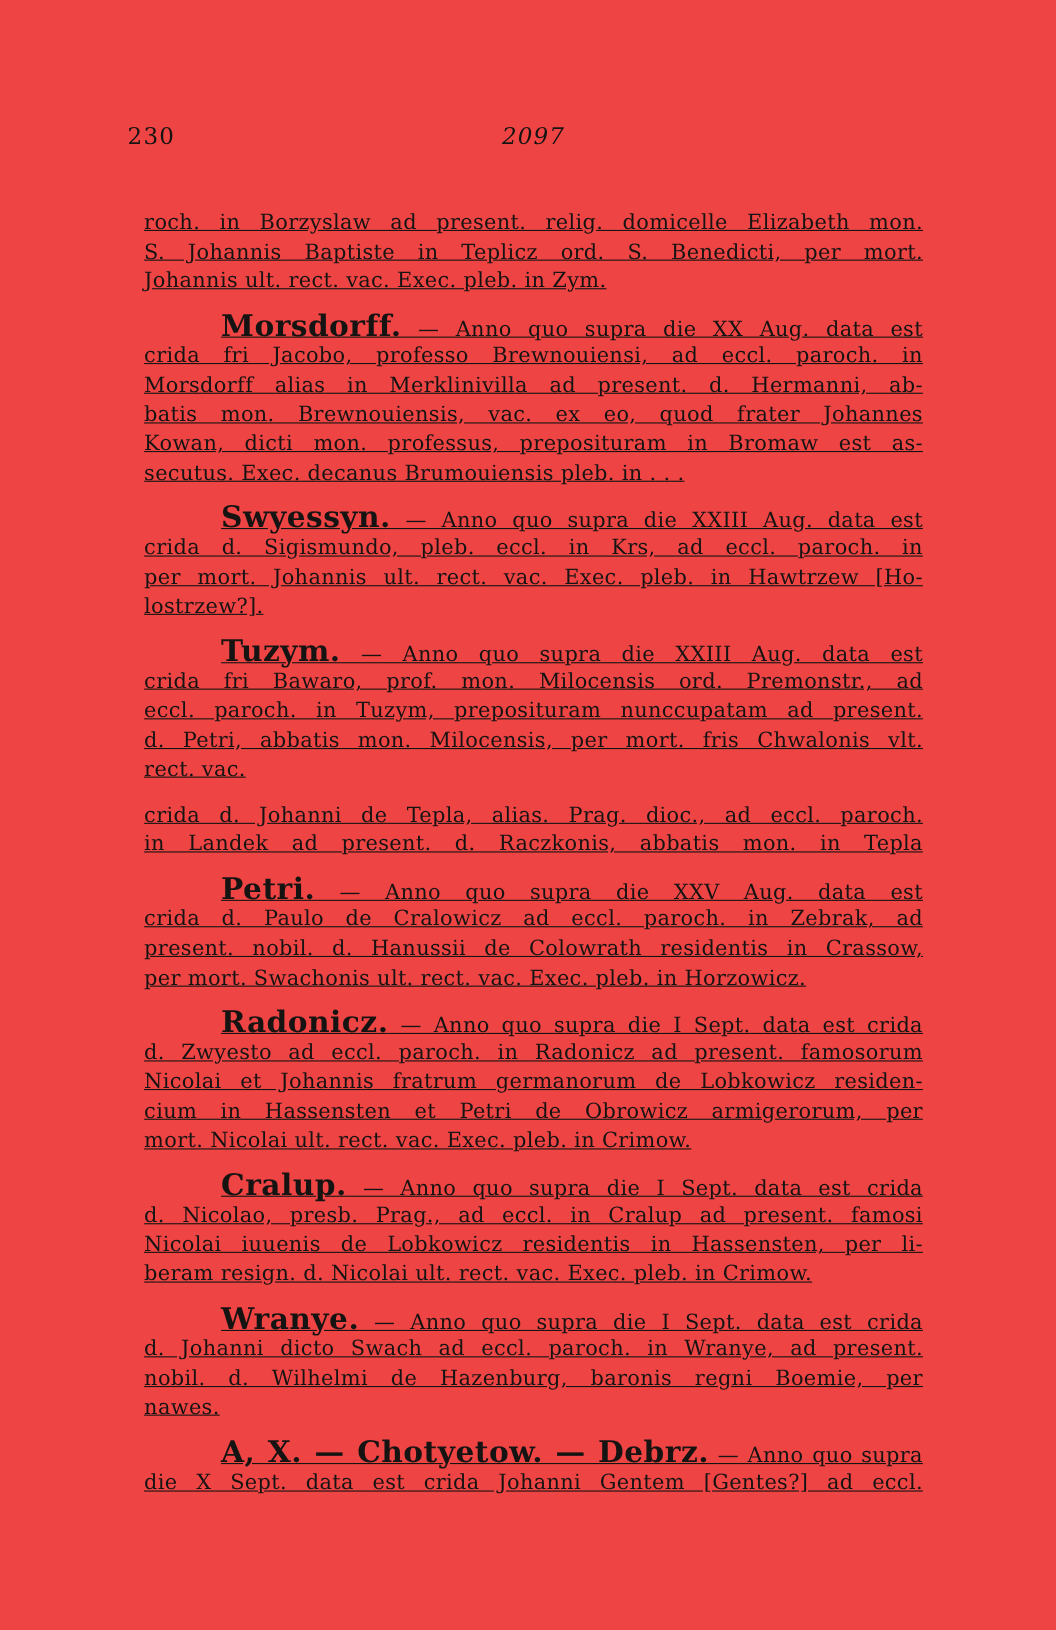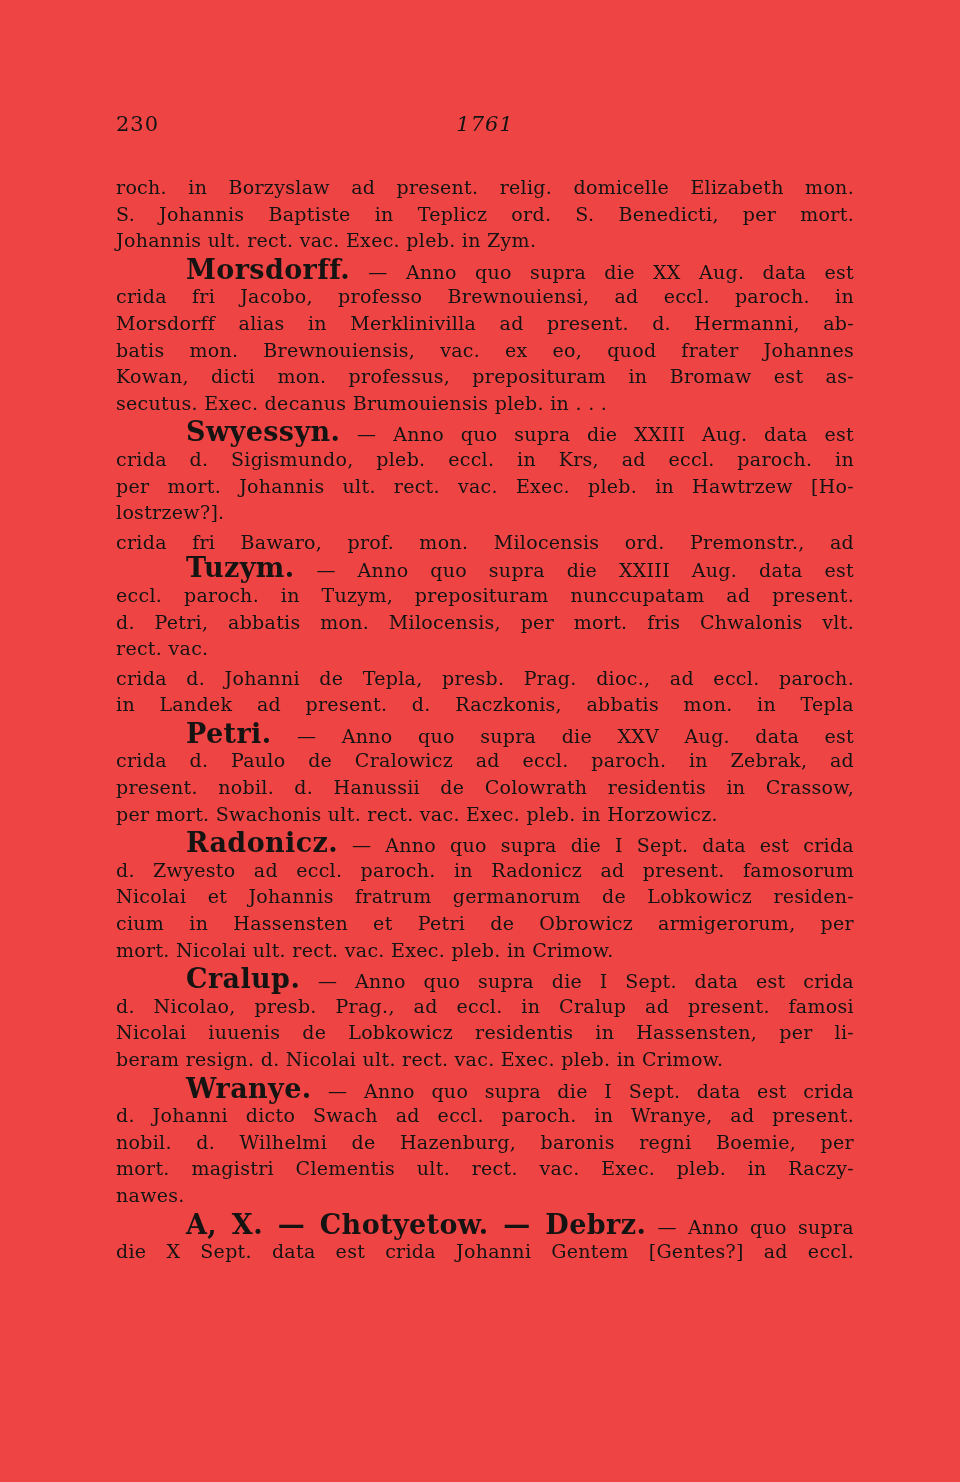--- a/index.html
+++ b/index.html
@@ -40,21 +40,21 @@
     font-style: italic;
     letter-spacing: 1px;
   }
   .text-block {
     position: absolute;
     top: 174px;
     left: 116px;
     width: 738px;
     font-size: 19px;
   }
-  .para { margin: 0; }
+  .para { margin: 15px; text-decoration: underline; }
   .para.entry { margin-top: 3px; }
   .line {
     height: 26.6px;
     line-height: 26.6px;
     text-align: justify;
     text-align-last: justify;
     letter-spacing: 0.3px;
     white-space: nowrap;
   }
   .line.last { text-align-last: left; }
@@ -64,21 +64,21 @@
     font-size: 27px;
     letter-spacing: 0.4px;
   }
 </style>
 </head>
 <body>
 
 <div class="page">
   <div class="page-header">
     <span class="page-number">230</span>
-    <span class="year-heading">1761</span>
+    <span class="year-heading">2097</span>
   </div>
   <div class="text-block" id="text-block">
       <div class="para">
         <div class="line first"><span>roch. in Borzyslaw ad present. relig. domicelle Elizabeth mon.</span></div>
         <div class="line">S. Johannis Baptiste in Teplicz ord. S. Benedicti, per mort.</div>
         <div class="line last">Johannis ult. rect. vac. Exec. pleb. in Zym.</div>
       </div>
       <div class="para entry">
         <div class="line first indent"><span class="head">Morsdorff.</span><span> — Anno quo supra die XX Aug. data est</span></div>
         <div class="line">crida fri Jacobo, professo Brewnouiensi, ad eccl. paroch. in</div>
@@ -87,28 +87,28 @@
         <div class="line">Kowan, dicti mon. professus, preposituram in Bromaw est as-</div>
         <div class="line last">secutus. Exec. decanus Brumouiensis pleb. in . . .</div>
       </div>
       <div class="para entry">
         <div class="line first indent"><span class="head">Swyessyn.</span><span> — Anno quo supra die XXIII Aug. data est</span></div>
         <div class="line">crida d. Sigismundo, pleb. eccl. in Krs, ad eccl. paroch. in</div>
         <div class="line">per mort. Johannis ult. rect. vac. Exec. pleb. in Hawtrzew [Ho-</div>
         <div class="line last">lostrzew?].</div>
       </div>
       <div class="para entry">
+        <div class="line first indent"><span class="head">Tuzym.</span><span> — Anno quo supra die XXIII Aug. data est</span></div>
         <div class="line">crida fri Bawaro, prof. mon. Milocensis ord. Premonstr., ad</div>
-        <div class="line first indent"><span class="head">Tuzym.</span><span> — Anno quo supra die XXIII Aug. data est</span></div>
         <div class="line">eccl. paroch. in Tuzym, preposituram nunccupatam ad present.</div>
         <div class="line">d. Petri, abbatis mon. Milocensis, per mort. fris Chwalonis vlt.</div>
         <div class="line last">rect. vac.</div>
       </div>
       <div class="para entry">
-        <div class="line">crida d. Johanni de Tepla, presb. Prag. dioc., ad eccl. paroch.</div>
+        <div class="line">crida d. Johanni de Tepla, alias. Prag. dioc., ad eccl. paroch.</div>
         <div class="line">in Landek ad present. d. Raczkonis, abbatis mon. in Tepla</div>
       </div>
       <div class="para entry">
         <div class="line first indent"><span class="head">Petri.</span><span> — Anno quo supra die XXV Aug. data est</span></div>
         <div class="line">crida d. Paulo de Cralowicz ad eccl. paroch. in Zebrak, ad</div>
         <div class="line">present. nobil. d. Hanussii de Colowrath residentis in Crassow,</div>
         <div class="line last">per mort. Swachonis ult. rect. vac. Exec. pleb. in Horzowicz.</div>
       </div>
       <div class="para entry">
         <div class="line first indent"><span class="head">Radonicz.</span><span> — Anno quo supra die I Sept. data est crida</span></div>
@@ -120,21 +120,20 @@
       <div class="para entry">
         <div class="line first indent"><span class="head">Cralup.</span><span> — Anno quo supra die I Sept. data est crida</span></div>
         <div class="line">d. Nicolao, presb. Prag., ad eccl. in Cralup ad present. famosi</div>
         <div class="line">Nicolai iuuenis de Lobkowicz residentis in Hassensten, per li-</div>
         <div class="line last">beram resign. d. Nicolai ult. rect. vac. Exec. pleb. in Crimow.</div>
       </div>
       <div class="para entry">
         <div class="line first indent"><span class="head">Wranye.</span><span> — Anno quo supra die I Sept. data est crida</span></div>
         <div class="line">d. Johanni dicto Swach ad eccl. paroch. in Wranye, ad present.</div>
         <div class="line">nobil. d. Wilhelmi de Hazenburg, baronis regni Boemie, per</div>
-        <div class="line">mort. magistri Clementis ult. rect. vac. Exec. pleb. in Raczy-</div>
         <div class="line last">nawes.</div>
       </div>
       <div class="para entry">
         <div class="line first indent"><span class="head">A, X. — Chotyetow. — Debrz.</span><span> — Anno quo supra</span></div>
         <div class="line">die X Sept. data est crida Johanni Gentem [Gentes?] ad eccl.</div>
       </div>
     </div>
 </div>
 
 </body></html>

